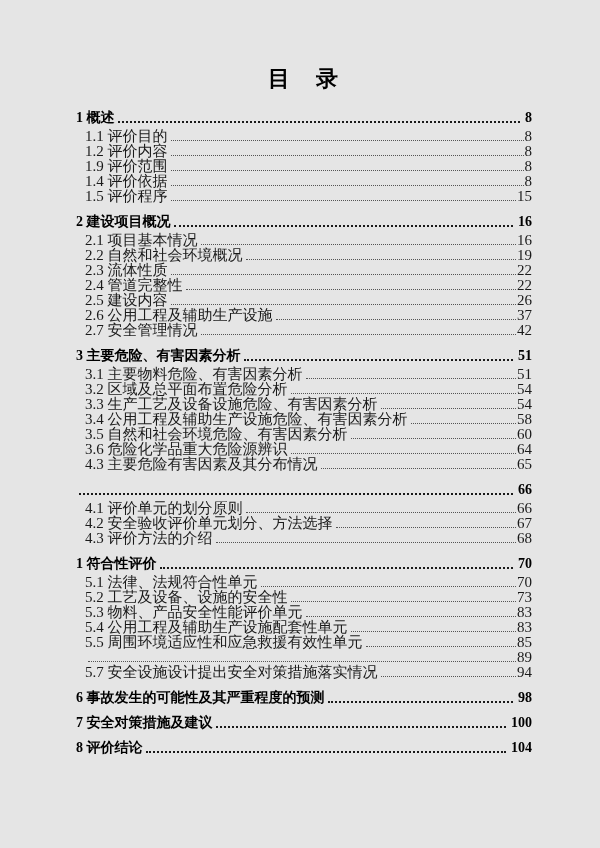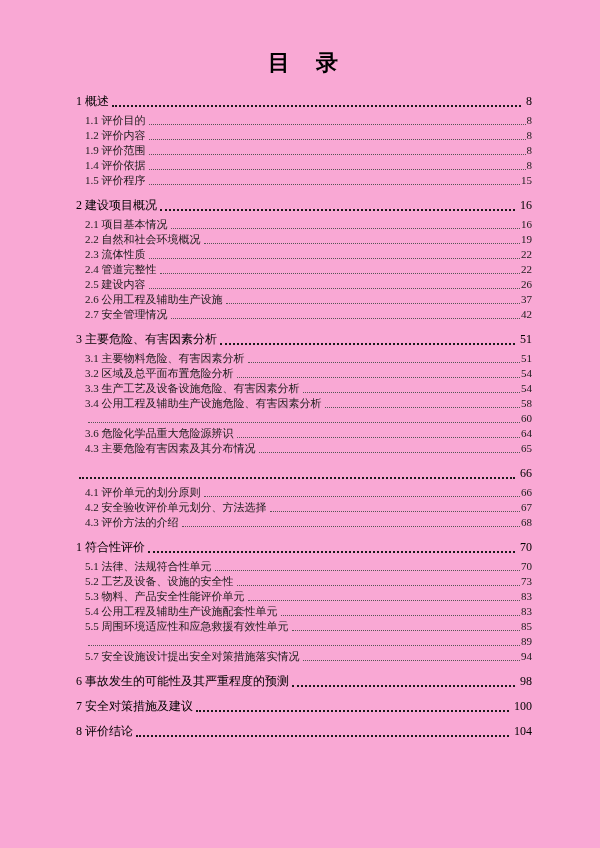--- a/index.html
+++ b/index.html
@@ -1,52 +1,52 @@
 <!DOCTYPE html>
 <html><head>
 <meta charset="utf-8">
 <style>
   * { box-sizing: border-box; }
   html, body { margin: 0; padding: 0; background: #ffffff; }
   .page {
     width: 600px;
     height: 848px;
-    background: #f9a8d4;
-    padding: 48px 68px 0 76px;
+    background: #e5e5e5;
+    padding: 64px 68px 0 76px;
     font-family: "Liberation Serif", "DejaVu Serif", serif;
     color: #111111;
     overflow: hidden;
   }
   .doc-title {
     text-align: center;
     font-size: 22px;
     font-weight: bold;
     letter-spacing: 2px;
     margin: 0 0 16px 0;
     color: #000000;
   }
   .toc { width: 100%; }
   .row {
     display: flex;
     align-items: flex-end;
-    font-size: 11px;
+    font-size: 15px;
     line-height: 15px;
     width: 100%;
   }
   .row .label { white-space: nowrap; }
   .row .dots {
     flex: 1 1 auto;
     min-width: 8px;
     border-bottom: 1px dotted #555555;
     margin: 0 1px 3px 3px;
   }
   .row .page-num { white-space: nowrap; }
   .row.chapter {
-    font-weight: normal;
-    font-size: 12px;
+    font-weight: bold;
+    font-size: 14px;
     margin: 10px 0 4px 0;
     color: #000000;
     text-align: right;
   }
   .row.chapter .dots {
     border-bottom: 2px dotted #1a1a1a;
     margin: 0 2px 2px 3px;
   }
   .row.chapter .page-num { padding-left: 3px; }
   .row.section { padding-left: 9px; color: #1a1a1a; }
@@ -146,20 +146,21 @@
         <span class="label">3.3 生产工艺及设备设施危险、有害因素分析</span>
         <span class="dots"></span>
         <span class="page-num">54</span>
       </div>
       <div class="row section">
         <span class="label">3.4 公用工程及辅助生产设施危险、有害因素分析</span>
         <span class="dots"></span>
         <span class="page-num">58</span>
       </div>
       <div class="row section">
+        <span class="label">3.5 自然和社会环境危险、有害因素分析</span>
         <span class="dots"></span>
         <span class="page-num">60</span>
       </div>
       <div class="row section">
         <span class="label">3.6 危险化学品重大危险源辨识</span>
         <span class="dots"></span>
         <span class="page-num">64</span>
       </div>
       <div class="row section">
         <span class="label">4.3 主要危险有害因素及其分布情况</span>

